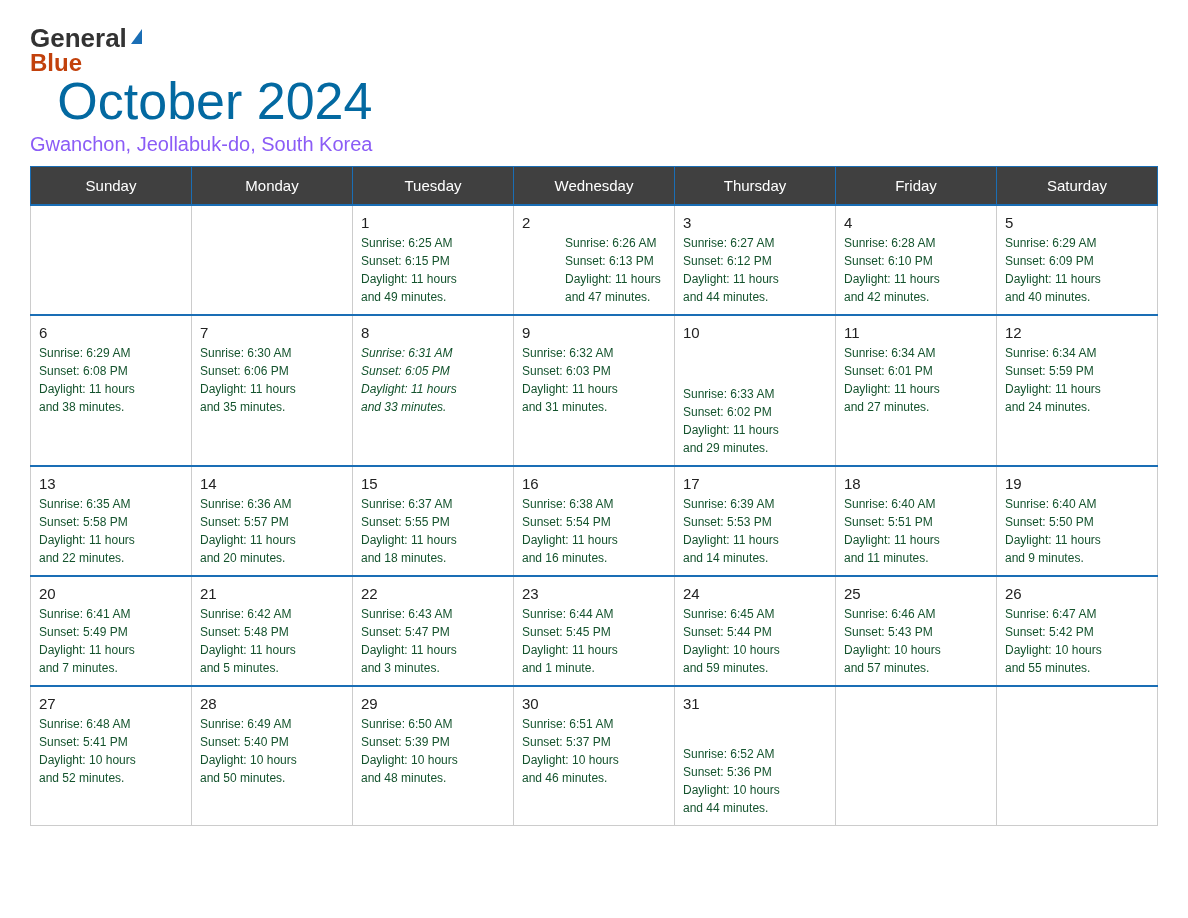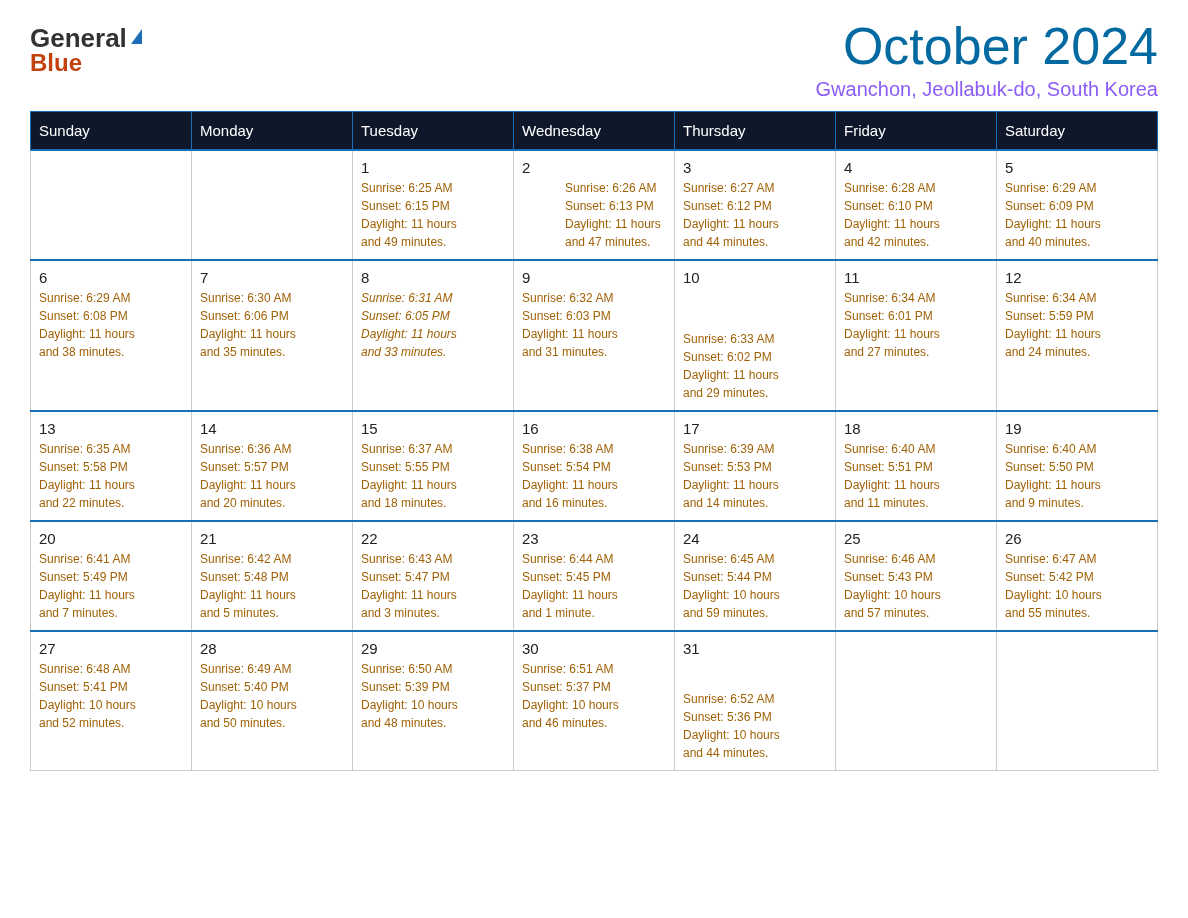--- a/index.html
+++ b/index.html
@@ -8,20 +8,21 @@
       background: #fff;
       width: 1188px;
       min-height: 918px;
       padding: 20px 30px;
     }
     .header-row {
       display: flex;
       justify-content: space-between;
       align-items: flex-start;
       margin-bottom: 10px;
+      flex-direction: column;
     }
     .logo {
       display: flex;
       flex-direction: column;
       align-items: flex-start;
       padding-top: 5px;
     }
     .logo-general {
       font-size: 26px;
       font-weight: bold;
@@ -47,26 +48,26 @@
       font-size: 20px;
       color: #8b5cf6;
       margin-top: 6px;
     }
     table {
       width: 100%;
       border-collapse: collapse;
       margin-top: 10px;
     }
     th {
-      background-color: #0f172a;
+      background-color: #404040;
       color: #fff;
       font-size: 15px;
       font-weight: normal;
       padding: 10px 8px;
-      text-align: left;
+      text-align: center;
       border: 1px solid #1a6eb5;
     }
     td {
       vertical-align: top;
       padding: 8px 8px;
       border: 1px solid #ccc;
       border-top: 2px solid #1a6eb5;
       font-size: 12.5px;
       color: #333;
       width: calc(100% / 7);
@@ -75,21 +76,21 @@
     }
     .day-num {
       font-size: 15px;
       color: #222;
       font-weight: normal;
       display: block;
       margin-bottom: 3px;
     }
     .day-info {
       font-size: 12px;
-      color: #a16207;
+      color: #14532d;
       line-height: 1.5;
     }
     tr td:first-child, tr td:last-child {
     }
   </style>
 </head>
 <body>
 
 <div class="header-row">
   <div class="logo">

